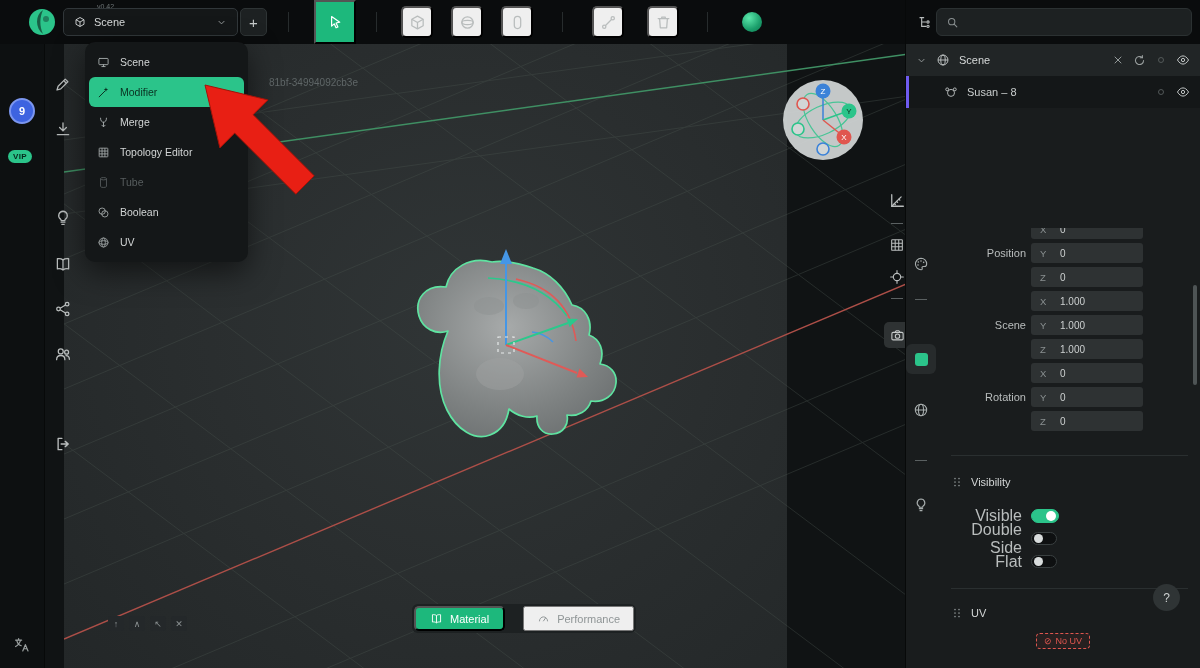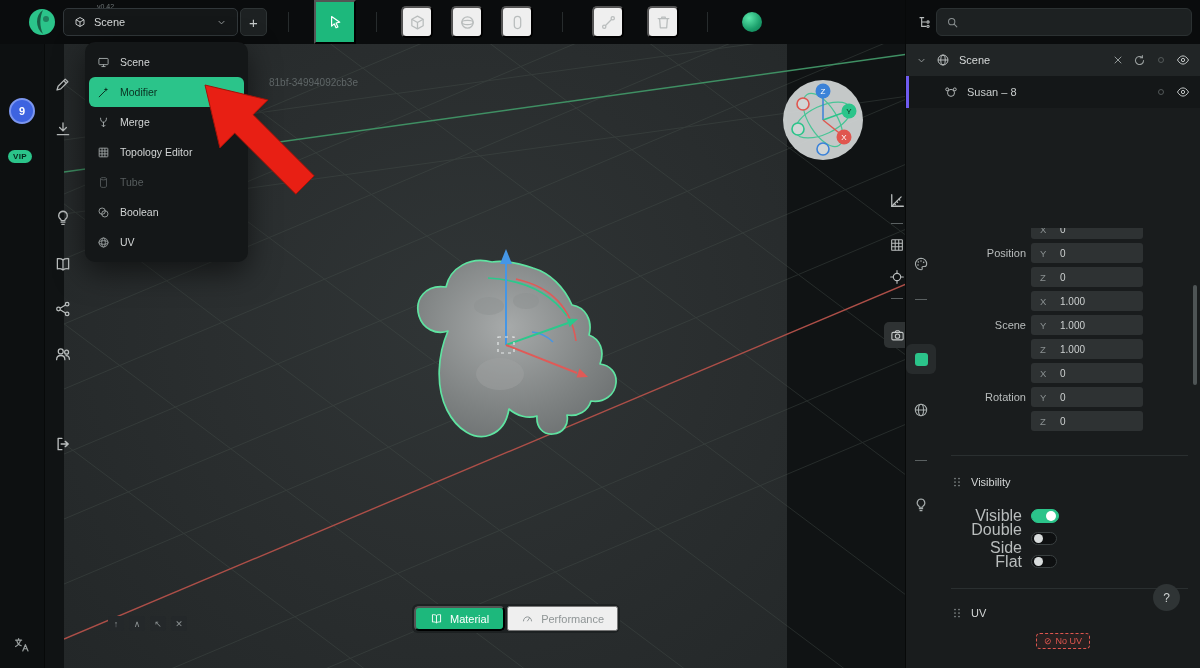--- a/index.html
+++ b/index.html
@@ -46,21 +46,21 @@
   .scene-svg { position:absolute; left:0; top:0; z-index:2; pointer-events:none; }
   .orient-gizmo { position:absolute; left:714px; top:31px; z-index:6; }
 
   .vp-toolbar { position:absolute; left:819px; top:148px; width:28px; display:flex; flex-direction:column;
     align-items:center; z-index:6; color:#b9bdbd; }
   .vp-toolbar .sep { width:12px; height:1px; background:#5a6061; margin:13px 0; }
   .vp-cam-btn { width:26px; height:26px; background:#2e3233; border-radius:5px; display:flex;
     align-items:center; justify-content:center; margin-top:10px; color:#c6caca; }
 
   .vp-bottom { position:absolute; left:348px; top:560px; height:29px; display:flex; background:#1d2122;
-    border-radius:6px; padding:2px; gap:2px; z-index:6;justify-content:center; }
+    border-radius:6px; padding:2px; gap:18px; z-index:6;justify-content:center; }
   .btn-material { background:#1db87c; color:#fff; border-radius:5px; padding:0 14px; display:flex;
     gap:7px; align-items:center; font-size:11px; }
   .btn-perf { color:#8f9596; padding:0 12px; display:flex; gap:7px; align-items:center; font-size:11px; }
 
   .vp-corner { position:absolute; left:44px; top:572px; display:flex; gap:5px; z-index:6; }
   .vp-corner .cbtn { width:16px; height:15px; background:#24282a; border-radius:3px; color:#8a9091;
     font-size:9px; display:flex; align-items:center; justify-content:center; }
 
   
   .menu { position:absolute; left:85px; top:42px; width:163px; background:#141718; border-radius:10px;

